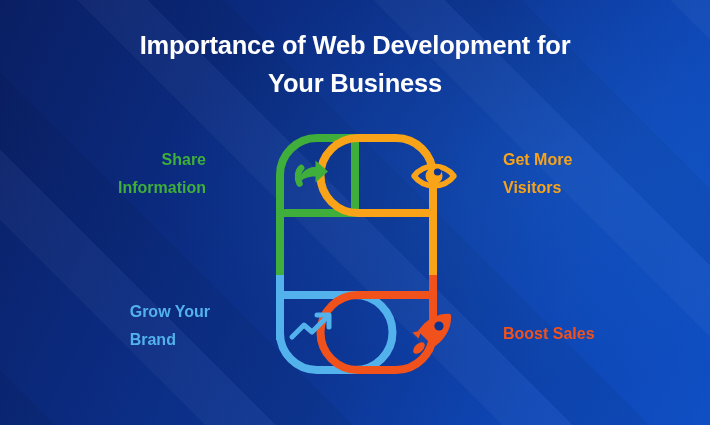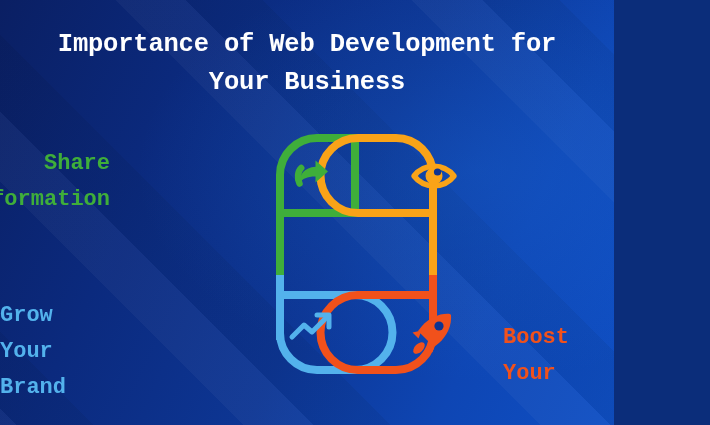--- a/index.html
+++ b/index.html
@@ -2,24 +2,24 @@
 <html><head>
 <meta charset="utf-8">
 <style>
   html, body {
     margin: 0;
     padding: 0;
     background: #0b2d7a;
   }
   #canvas {
     position: relative;
-    width: 614px;
+    width: 710px;
     height: 425px;
     overflow: hidden;
-    font-family: Liberation Mono, monospace;
+    font-family: Liberation Sans, sans-serif;
     background: #4c1d95;
   }
 
   
   .bg-base {
     position: absolute;
     inset: 0;
     background: linear-gradient(115deg,
         #0a1f63 0%,
         #0b2a7e 28%,
@@ -70,23 +70,23 @@
     left: 236px;
     top: 134px;
     width: 242px;
     height: 244px;
   }
   .diagram svg { display: block; }
 
   
   .label {
     position: absolute;
-    font-size: 22px;
+    font-size: 16px;
     font-weight: bold;
-    line-height: 36px;
+    line-height: 28px;
     white-space: pre-line;
   }
   .label-tl { right: 504px; top: 146px; text-align: right; color: #3fae3a; }
   .label-tr { left: 503px; top: 146px; text-align: left;  color: #f9a318; }
   .label-bl { right: 500px; top: 298px; text-align: left; color: #53b2ec; }
   .label-br { left: 503px; top: 320px; text-align: left;  color: #f1511b; }
 </style>
 </head>
 <body>
 
@@ -156,19 +156,21 @@
         <path d="M 24.5 31.5 L 22.5 40.5 L 16.5 34.5 Z" fill="#f1511b"></path>
         <ellipse cx="9" cy="36" rx="7" ry="4.2" fill="#f1511b" transform="rotate(-45 9 36)"></ellipse>
       </g>
 
     </svg>
   </div>
 
   <div class="label label-tl">Share
 Information</div>
 
+  <div class="label label-tr">Get More
+Visitors</div>
 
   <div class="label label-bl">Grow Your
 Brand</div>
 
-  <div class="label label-br">Boost Your</div>
+  <div class="label label-br">Boost Sales</div>
 
 </div>
 
 </body></html>

